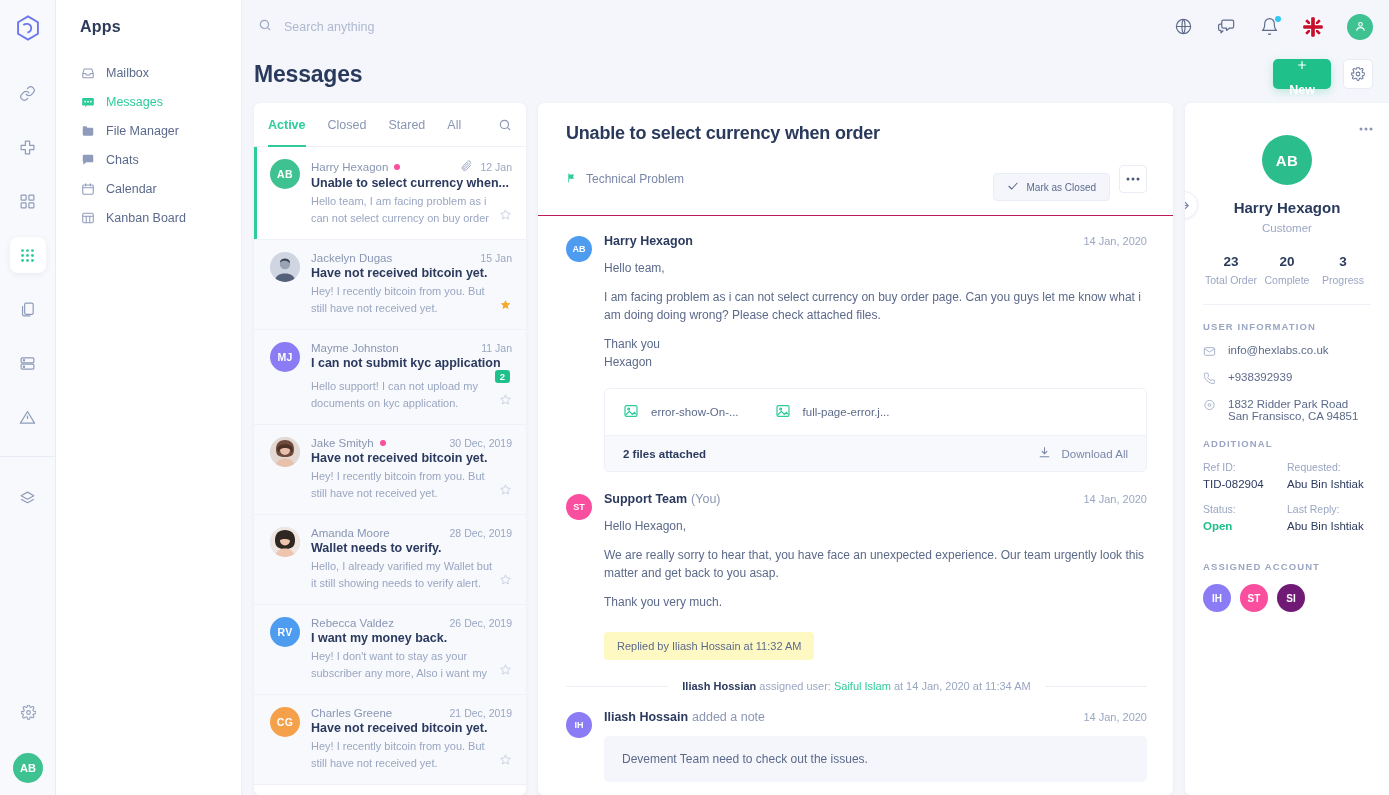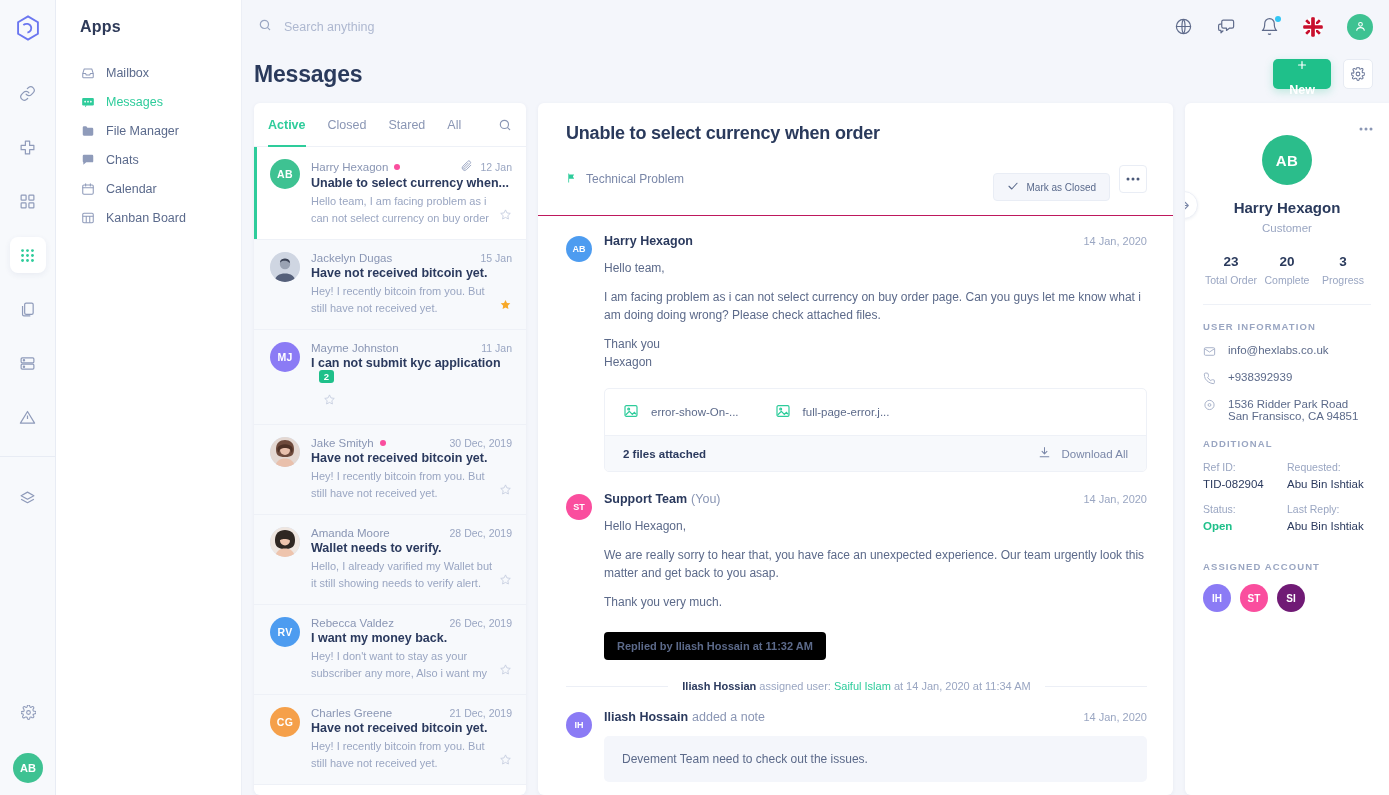--- a/index.html
+++ b/index.html
@@ -148,22 +148,22 @@
   .msg-p { font-size: 12px; color:#5c6a8a; line-height: 18px; margin-top: 11px; }
 
   .attach { border:1px solid #eef1f7; border-radius:5px; margin-top: 17px; overflow:hidden; }
   .attach-files { display:flex; gap: 36px; padding: 14px 18px; }
   .afile { display:flex; align-items:center; gap:12px; font-size:11.5px; color:#5c6a8a; cursor:pointer;}
   .attach-foot { display:flex; align-items:center; background:#f7f9fc; padding: 10px 18px; border-top:1px solid #eef1f7;}
   .attach-count { font-size:11.5px; font-weight:700; color:#2b3a5e; }
   .attach-dl { margin-left:auto; display:flex; align-items:center; gap:11px; font-size:11.5px; color:#7a87a8; cursor:pointer;}
 
   .replied {
-    display:inline-block; background:#000000; border-radius:4px; padding: 8px 13px;
-    font-size: 11px; color:#5c6a8a; margin-top: 21px; font-weight: bold;
+    display:inline-block; background:#fef9c3; border-radius:4px; padding: 8px 13px;
+    font-size: 11px; color:#5c6a8a; margin-top: 21px;
   }
   .sysline { display:flex; align-items:center; gap:14px; margin: 16px 0 18px; }
   .sysline .ln { flex:1 1 auto; height:1px; background:#eceff6; }
   .sysline .txt { font-size: 11px; color:#9aa6c2; white-space:nowrap; }
   .sysline .txt b { color:#2b3a5e; font-weight:700; }
   .sysline .txt .green { color:#2ecc9b; }
   .note { background:#f4f6fb; border-radius:5px; padding: 16px 18px; font-size:12px; color:#5c6a8a; margin-top:12px; }
 
   
   .detail {
@@ -480,20 +480,21 @@
             <div class="av" style="background:#8b7bf5">MJ</div>
             <div class="mbody">
               <div class="mrow1">
                 <span class="mname">Mayme Johnston</span>
                 <span class="mmeta">
                     <span>11 Jan</span>
                   </span>
               </div>
               <div class="msubj">I can not submit kyc application</div>
               <div class="mrow3">
+                <div class="mprev">Hello support! I can not upload my documents on kyc application.</div>
                 <div style="display:flex;flex-direction:column;align-items:center;gap:9px;margin-left:6px;">
                   <span class="badge">2</span>
                   <span class="mstar"><svg width="13" height="13" viewBox="0 0 24 24" fill="none" stroke="currentColor" stroke-width="1.7" stroke-linejoin="round">
                         <path d="M12 3.5l2.7 5.6 6.1.8-4.5 4.3 1.1 6.1-5.4-2.9-5.4 2.9 1.1-6.1L3.2 9.9l6.1-.8z"></path>
                       </svg></span>
                 </div>
               </div>
             </div>
           </div>
 
@@ -749,21 +750,21 @@
                 <path d="M21 16.5v3a2 2 0 01-2.2 2 19.5 19.5 0 01-8.5-3 19 19 0 01-6-6A19.5 19.5 0 012.5 4 2 2 0 014.5 2h3a2 2 0 012 1.7c.1 1 .4 2 .7 2.9a2 2 0 01-.5 2.1L8.5 10a16 16 0 006 6l1.3-1.2a2 2 0 012.1-.5c.9.3 1.9.6 2.9.7A2 2 0 0121 16.5z"></path>
               </svg></span>
           <span>+938392939</span>
         </div>
         <div class="d-line">
           <span class="ico"><svg width="13" height="13" viewBox="0 0 24 24" fill="none" stroke="currentColor" stroke-width="1.8">
                 <circle cx="12" cy="11" r="8.5"></circle>
                 <circle cx="12" cy="11" r="2.6"></circle>
               </svg></span>
           <span>
-            <span>1536 Ridder Park Road</span><br>
+            <span>1832 Ridder Park Road</span><br>
             <span>San Fransisco, CA 94851</span>
           </span>
         </div>
 
         <div class="sec-title">ADDITIONAL</div>
         <div class="d-grid">
           <div class="d-cell">
             <div class="k">Ref ID:</div>
             <div class="v">TID-082904</div>
           </div>

